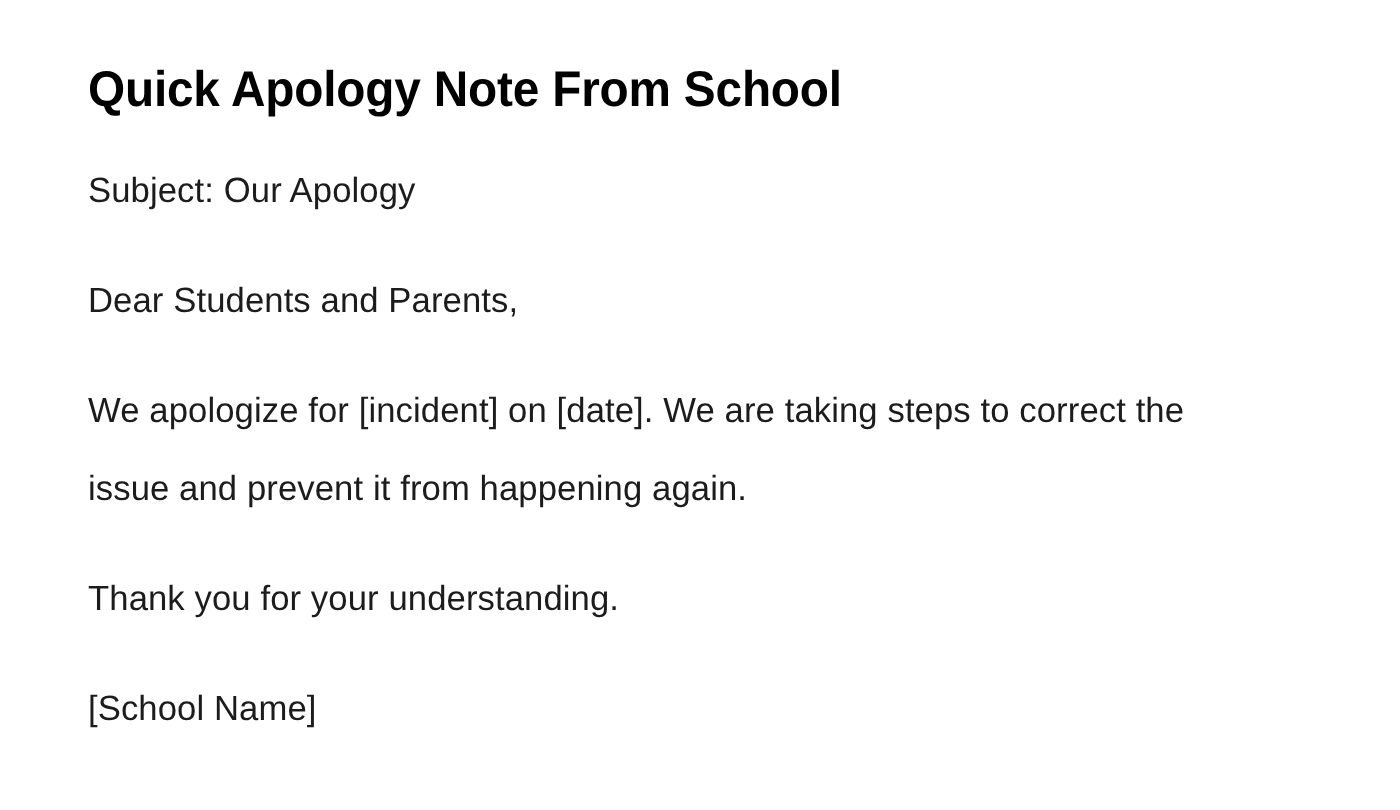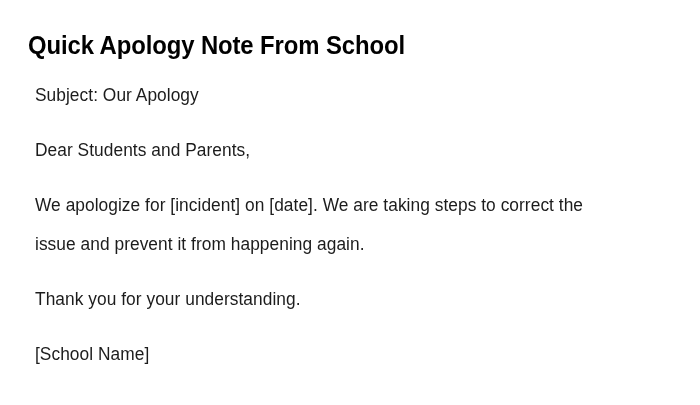--- a/index.html
+++ b/index.html
@@ -16,39 +16,39 @@
     -webkit-font-smoothing: antialiased;
     overflow: hidden;
   }
 
   .document {
     position: relative;
     width: 608px;
     height: 405px;
     background: #ffffff;
     box-sizing: border-box;
-    padding: 30px 40px 0 28px;
+    padding: 30px 40px 0 44px;
   }
 
   .doc-title {
     margin: 0;
     padding: 0;
     font-size: 25px;
     font-weight: bold;
     line-height: 30px;
     letter-spacing: -0.1px;
     color: #000000;
     font-family: "Liberation Sans Narrow", "Liberation Sans", "DejaVu Sans Condensed", sans-serif;
     transform: scaleX(0.955);
     transform-origin: left center;
     white-space: nowrap;
   }
 
   .doc-body {
-    margin: 7px;
+    margin: 0;
     padding: 0;
     width: 600px;
   }
 
   .para {
     margin: 0;
     padding: 0;
     font-size: 17.5px;
     font-weight: normal;
     line-height: 39px;

